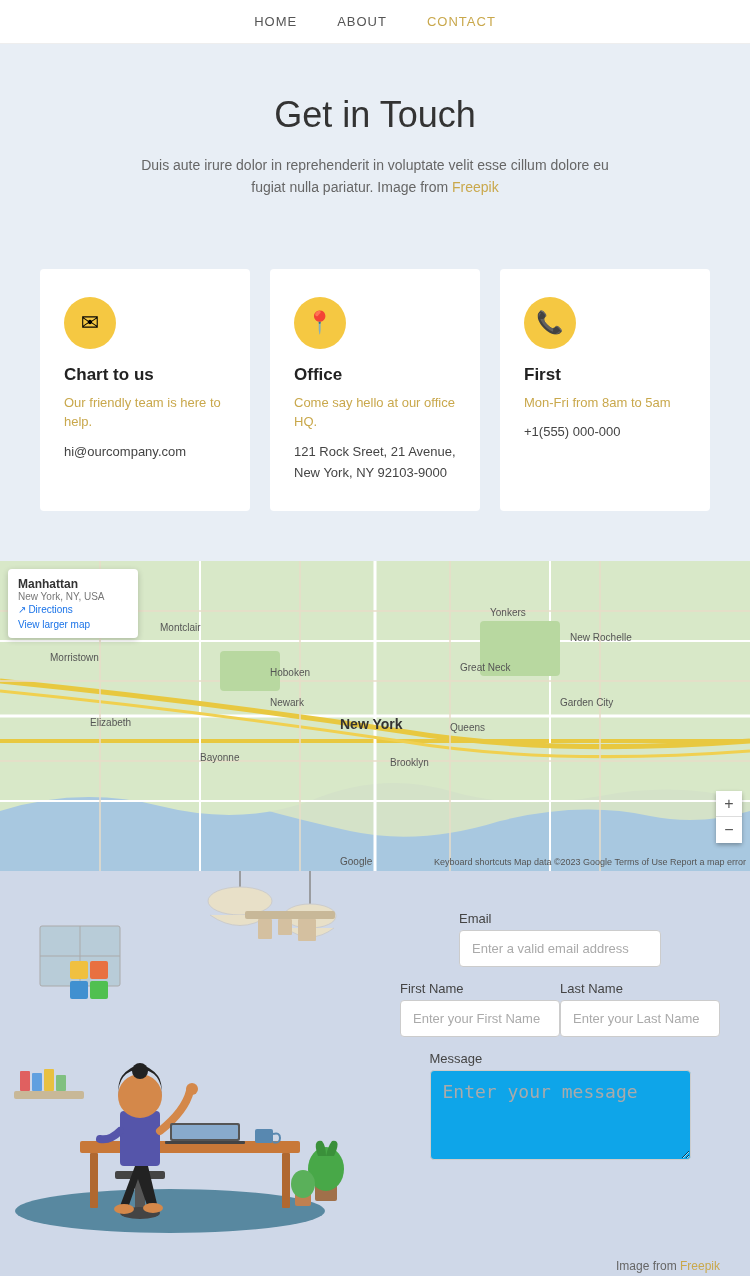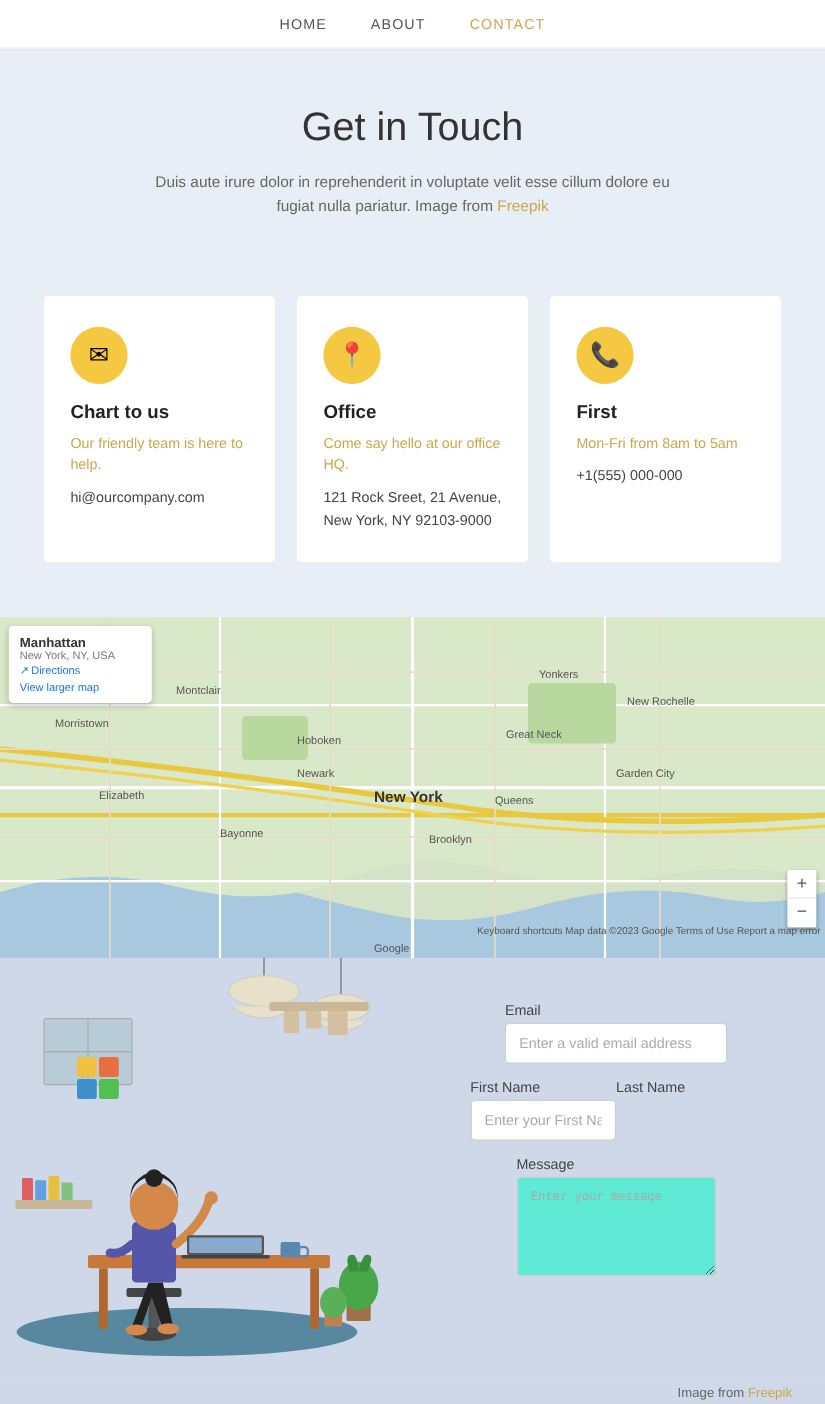--- a/index.html
+++ b/index.html
@@ -155,21 +155,21 @@
       font-size: 16px;
       color: #555;
       border-bottom: 1px solid #ddd;
       display: flex;
       align-items: center;
       justify-content: center;
     }
     .map-zoom button:last-child { border-bottom: none; }
     .map-attr {
       position: absolute;
-      bottom: 20px;
+      bottom: 4px;
       right: 4px;
       font-size: 9px;
       color: #555;
     }
 
     
     .form-section {
       background: #cfd8e8;
       display: flex;
       min-height: 380px;
@@ -210,22 +210,22 @@
     .form-row {
       display: flex;
     }
     .form-row .form-group { flex: 1; }
     .form-group { display: flex; flex-direction: column; }
     .form-textarea {
       width: 100%;
       padding: 10px 12px;
       border: 1px solid #ccc;
       border-radius: 4px;
-      font-size: 11px;
-      background: #5eead4;
+      font-size: 18px;
+      background: #0ea5e9;
       color: #333;
       resize: vertical;
       min-height: 90px;
     }
     .form-textarea::placeholder { color: #aaa; }
     .submit-btn {
       background: #d4a017;
       color: #fff;
       border: none;
       border-radius: 4px;
@@ -450,20 +450,21 @@
       <label class="form-label">Email</label>
       <input type="email" class="form-input" placeholder="Enter a valid email address" style="">
     </div>
     <div class="form-row">
       <div class="form-group">
         <label class="form-label">First Name</label>
         <input type="text" class="form-input" placeholder="Enter your First Name" style="">
       </div>
       <div class="form-group">
         <label class="form-label">Last Name</label>
+        <input type="text" class="form-input" placeholder="Enter your Last Name" style="">
       </div>
     </div>
     <div class="form-group">
       <label class="form-label">Message</label>
       <textarea class="form-textarea" placeholder="Enter your message" style=""></textarea>
     </div>
   </div>
 </section>
 
 <div class="image-credit">

